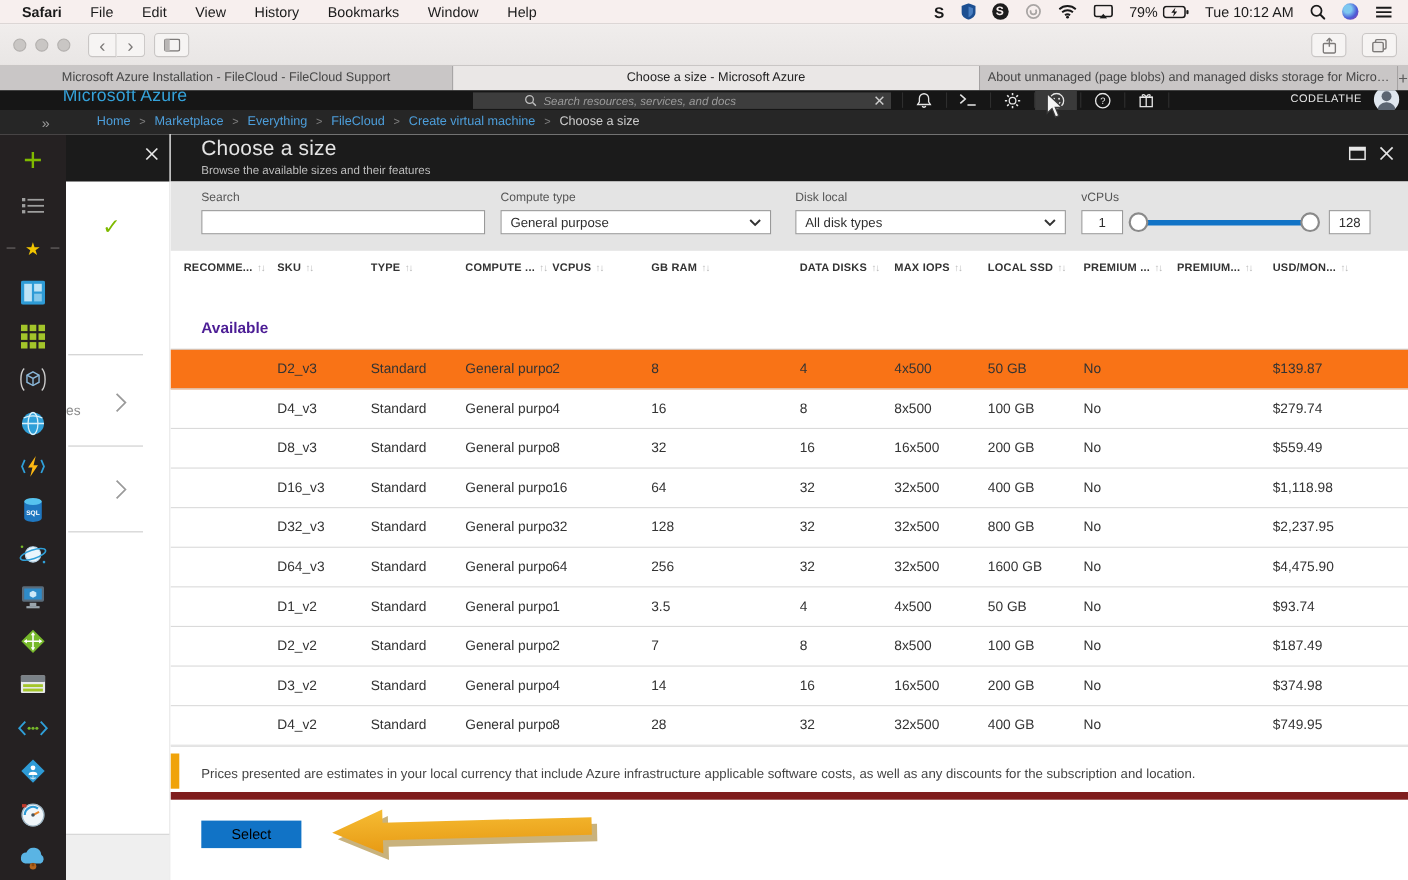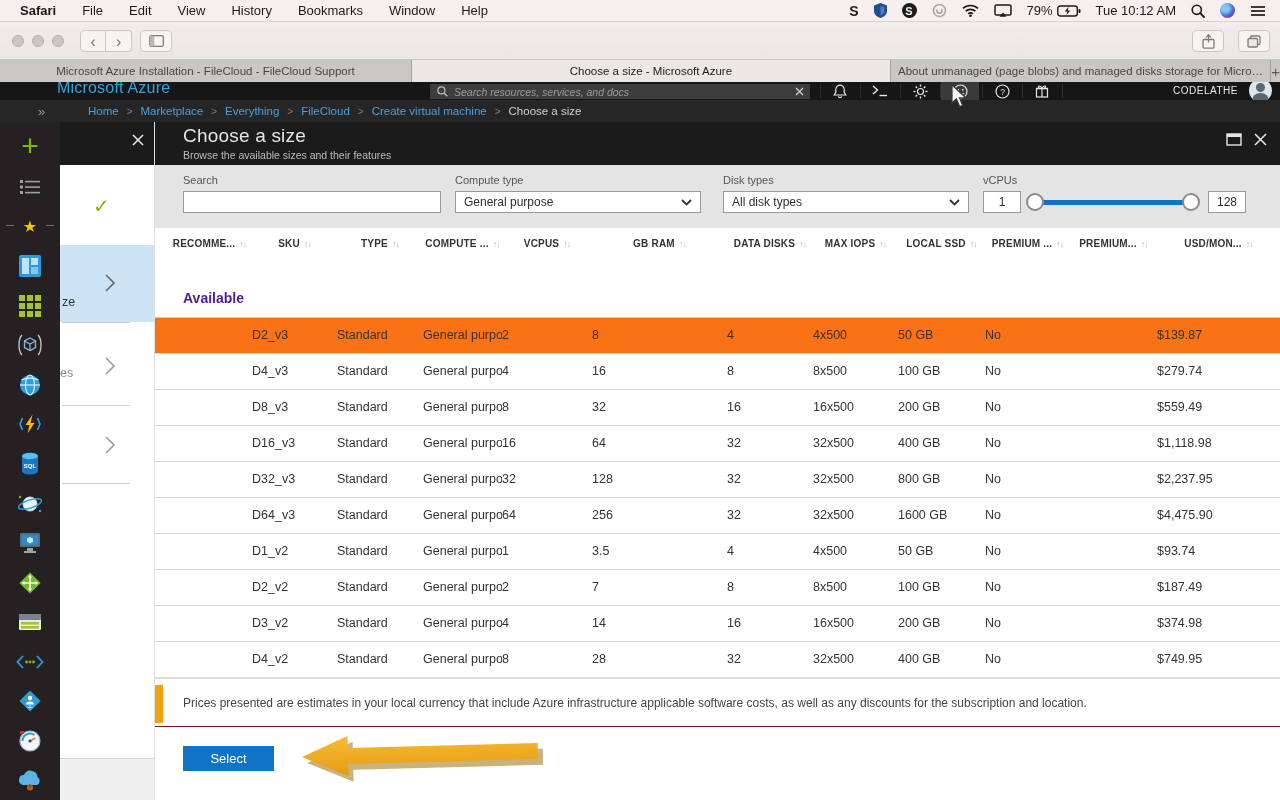--- a/index.html
+++ b/index.html
@@ -35,21 +35,21 @@
 
   
   .tabbar { position:absolute; top:60px; left:0; right:0; height:22px; background:#bdbaba; display:flex; font-size:11.5px; color:#464646; }
   .tab { display:flex; align-items:center; justify-content:center; border-right:1px solid #a5a2a2; background:#c9c6c6; overflow:hidden; white-space:nowrap; padding:0 10px; }
   .tab.active { background:#eae7e6; color:#222; }
   .tab-plus { flex:1; display:flex; align-items:center; justify-content:center; color:#5c5c5c; font-size:15px; background:#c9c6c6; }
 
   
   .az-topbar { position:absolute; top:82px; left:0; right:0; height:18px; background:#161616; overflow:hidden; }
   .az-logo { position:absolute; left:57px; top:-3px; font-size:16px; color:#35a2da; letter-spacing:.2px; }
-  .az-search { position:absolute; left:430px; top:2px; width:380px; height:15px; background:#3d3d3d; display:flex; align-items:center; }
+  .az-search { position:absolute; left:430px; top:2px; width:380px; height:15px; background:#3d3d3d; display:flex; align-items:center;padding-left:40px; }
   .az-search .mag { margin:0 6px 0 7px; }
   .az-search-ph { font-style:italic; font-size:10.5px; color:#9b9b9b; flex:1; white-space:nowrap; overflow:hidden; }
   .az-search .clr { margin-right:6px; }
   .az-ic { position:absolute; top:0; width:38px; height:18px; display:flex; align-items:center; justify-content:center; }
   .az-ic.hlbg { background:#3a3a3a; }
   .az-sep { position:absolute; top:2px; width:1px; height:14px; background:#2e2e2e; }
   .az-account { position:absolute; right:42px; top:3px; font-size:10px; color:#eaeaea; letter-spacing:.5px; }
   .az-avatar { position:absolute; right:8px; top:-3px; width:23px; height:23px; border-radius:50%; background:#dfe6ee; overflow:hidden; }
   .az-avatar:before { content:""; position:absolute; left:7px; top:4px; width:9px; height:9px; border-radius:50%; background:#5b6572; }
   .az-avatar:after { content:""; position:absolute; left:3px; top:14px; width:17px; height:10px; border-radius:8px 8px 0 0; background:#5b6572; }
@@ -102,34 +102,34 @@
   .f-select { display:flex; align-items:center; font-size:12px; color:#2e2e2e; padding:0 8px; justify-content:space-between; }
   .f-num { display:flex; align-items:center; justify-content:center; font-size:12px; color:#2e2e2e; }
   .slider { position:absolute; top:26px; height:22px; }
   .slider-track { position:absolute; left:0; right:0; top:9px; height:5px; background:#1173c6; border-radius:3px; }
   .handle { position:absolute; top:2px; width:18px; height:18px; border-radius:50%; background:#fff; border:2px solid #8a8a8a; }
   .handle.min { left:-2px; } .handle.max { right:-2px; }
 
   
   .table-area { position:absolute; top:106px; left:0; right:0; }
   .grid-row { display:grid; grid-template-columns:85px 85px 86px 79px 90px 135px 86px 85px 87px 85px 87px 1fr; padding-left:12px; }
-  .hrow { height:30px; align-items:center;text-align:center; }
+  .hrow { height:30px; align-items:center; }
   .hcell { font-size:10px; font-weight:bold; color:#333; letter-spacing:.2px; white-space:nowrap; overflow:hidden; }
   .hcell .sort { color:#b8b8b8; font-size:9px; font-weight:normal; margin-left:4px; letter-spacing:-1px; }
   .section-label { margin:32px 0 0 28px; font-size:14px; font-weight:bold; color:#4c1d95; height:18px; }
   .section-div { margin-top:9px; border-bottom:1px solid #c9c9c9; }
   .trow { height:36px; border-bottom:1px solid #dadada; }
   .trow.hl { background:#f97316; }
   .cell { font-size:12.5px; color:#333; line-height:35px; white-space:nowrap; overflow:hidden; padding-right:4px; }
 
   
-  .notice { position:absolute; top:556px; left:0; right:0; height:49px; border-top:1px solid #e0e0e0; border-bottom:1px solid #7f1d1d; background:#fff; }
+  .notice { position:absolute; top:556px; left:0; right:0; height:49px; border-top:1px solid #e0e0e0; border-bottom:7px solid #7f1d1d; background:#fff; }
   .notice-accent { position:absolute; left:0; top:6px; bottom:3px; width:8px; background:#f0a30a; }
   .notice-text { position:absolute; left:28px; top:0; right:20px; line-height:49px; font-size:12px; color:#444; white-space:nowrap; overflow:hidden; }
-  .select-btn { position:absolute; left:28px; top:624px; width:91px; height:25px; background:#1173c6; color:#ffffff; border:none; font-size:13px; font-family:inherit; }
+  .select-btn { position:absolute; left:28px; top:624px; width:91px; height:25px; background:#1173c6; color:#000000; border:none; font-size:13px; font-family:inherit; }
   .annot-arrow { position:absolute; left:143px; top:610px; transform:rotate(-1.5deg); }
 
   .cursor { position:absolute; left:950px; top:84px; z-index:99; }
 </style>
 </head>
 <body>
 
 <div class="screen">
 
   <div class="menubar">
@@ -474,26 +474,20 @@
     </div>
 
     <div class="blade">
       <div class="blade-head">
         <svg class="blade-close" width="14" height="14" viewBox="0 0 14 14">
             <line x1="2" y1="2" x2="12" y2="12" stroke="#e6e6e6" stroke-width="1.6"></line>
             <line x1="12" y1="2" x2="2" y2="12" stroke="#e6e6e6" stroke-width="1.6"></line>
           </svg>
       </div>
       <span class="blade-check">✓</span>
-      <div class="step-card step-size">
-        <svg class="step-chev" style="top:28px;" width="12" height="20" viewBox="0 0 12 20">
-            <path d="M2 2 L10 10 L2 18" fill="none" stroke="#666" stroke-width="1.6"></path>
-          </svg>
-        <span class="step-clip" style="left:2px; top:50px;">ze</span>
-      </div>
       <div class="blade-div" style="top:200px;"></div>
       <div class="step-card" style="top:200px; height:83px;">
         <svg class="step-chev" style="top:34px;" width="12" height="20" viewBox="0 0 12 20">
             <path d="M2 2 L10 10 L2 18" fill="none" stroke="#9a9a9a" stroke-width="1.6"></path>
           </svg>
         <span class="step-clip" style="left:0; top:44px; color:#8a8a8a;">es</span>
       </div>
       <div class="blade-div" style="top:283px;"></div>
       <div class="step-card" style="top:283px; height:78px;">
         <svg class="step-chev" style="top:30px;" width="12" height="20" viewBox="0 0 12 20">
@@ -523,21 +517,21 @@
         <div class="f-ctrl" style="left:28px; width:258px;"><input class="f-input" style=""></div>
 
         <span class="f-label" style="left:300px;">Compute type</span>
         <div class="f-ctrl f-select" style="left:300px; width:246px;">
           <span>General purpose</span>
           <svg width="11" height="7" viewBox="0 0 11 7">
               <path d="M1 1 L5.5 5.5 L10 1" fill="none" stroke="#333" stroke-width="1.8"></path>
             </svg>
         </div>
 
-        <span class="f-label" style="left:568px;">Disk types</span>
+        <span class="f-label" style="left:568px;">Disk local</span>
         <div class="f-ctrl f-select" style="left:568px; width:246px;">
           <span>All disk types</span>
           <svg width="11" height="7" viewBox="0 0 11 7">
               <path d="M1 1 L5.5 5.5 L10 1" fill="none" stroke="#333" stroke-width="1.8"></path>
             </svg>
         </div>
 
         <span class="f-label" style="left:828px;">vCPUs</span>
         <div class="f-ctrl f-num" style="left:828px; width:38px;">
             <span>1</span>

